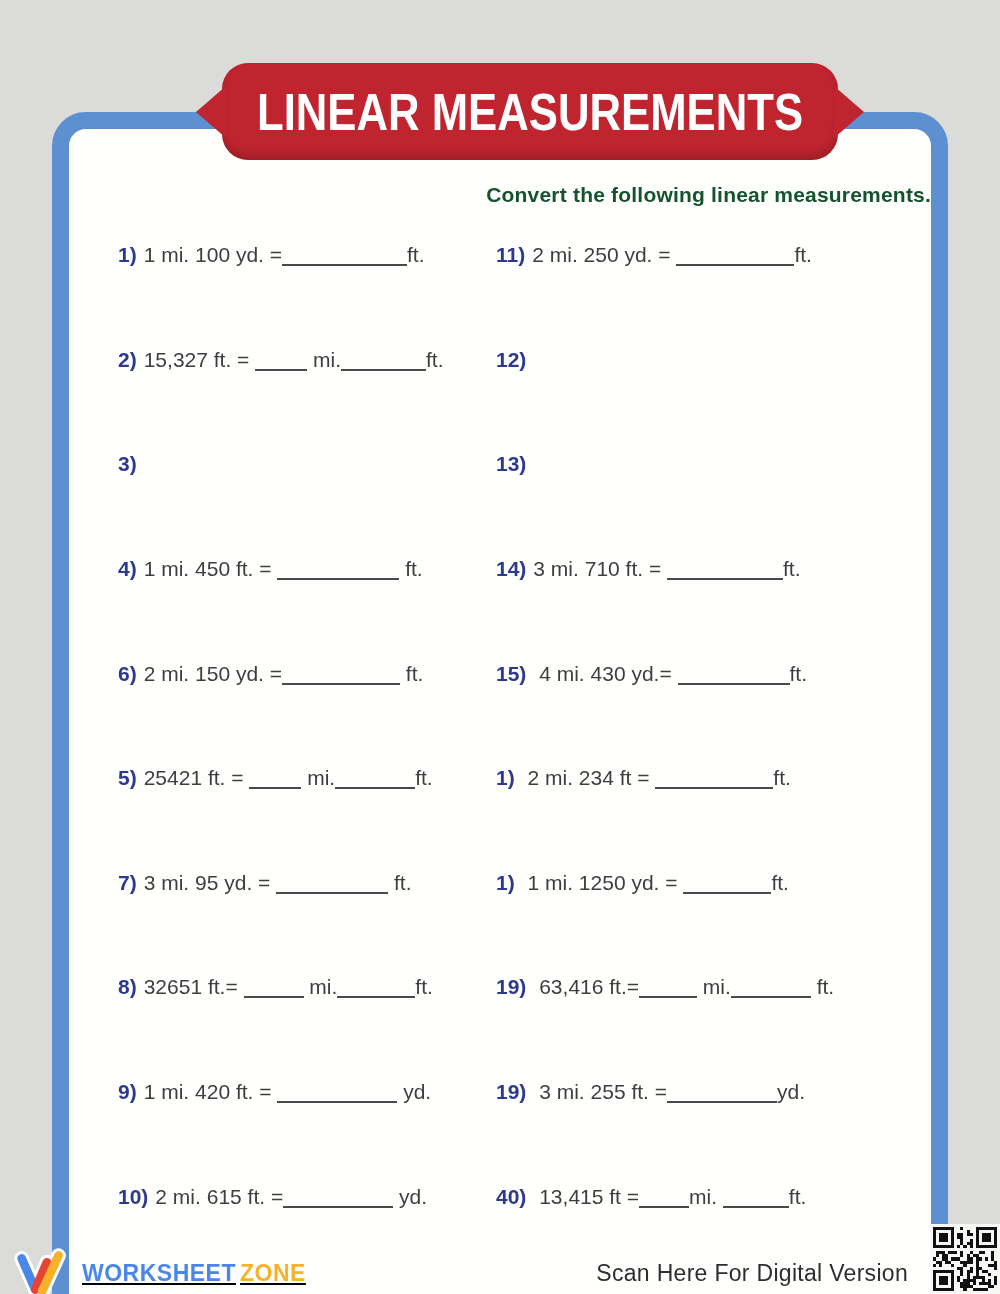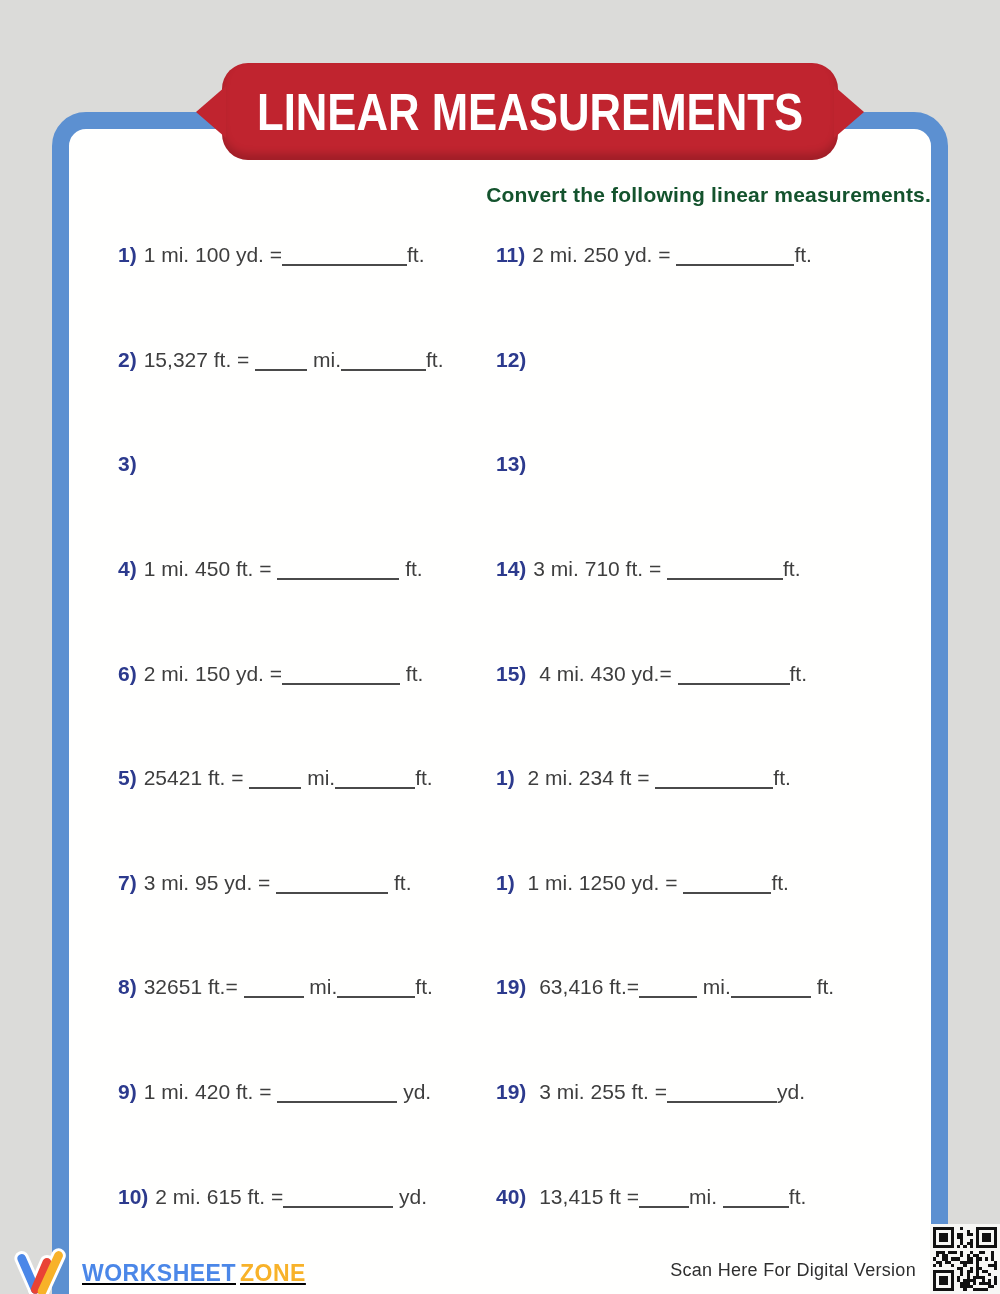--- a/index.html
+++ b/index.html
@@ -46,22 +46,22 @@
   .blank{
     display:inline-block;height:0;border-bottom:2.5px solid #4A4A4A;
     vertical-align:-4px;
   }
   
   .logo{position:absolute;left:12px;top:1246px;z-index:6;display:flex;align-items:center;}
   .logo-text{font-size:23px;font-weight:bold;letter-spacing:.5px;margin-left:6px;text-decoration:underline;}
   .logo-text .t1{color:var(--logo-blue,#4B87E8);}
   .logo-text .t2{color:var(--logo-orange,#F8B229);margin-left:4px;}
   .scan-text{
-    position:absolute;right:84px;top:1260px;z-index:6;
-    font-size:18px;color:#2E2E2E;letter-spacing:.3px;
+    position:absolute;right:92px;top:1260px;z-index:6;
+    font-size:23px;color:#2E2E2E;letter-spacing:.3px;
   }
   .qr{
     position:absolute;right:0;bottom:0;width:64px;height:64px;z-index:7;
     background:#F7F7F5;padding:3px;
   }
   .qr svg{display:block;width:100%;height:100%;}
 </style>
 </head>
 <body style="background: rgb(219, 219, 217);">
 

